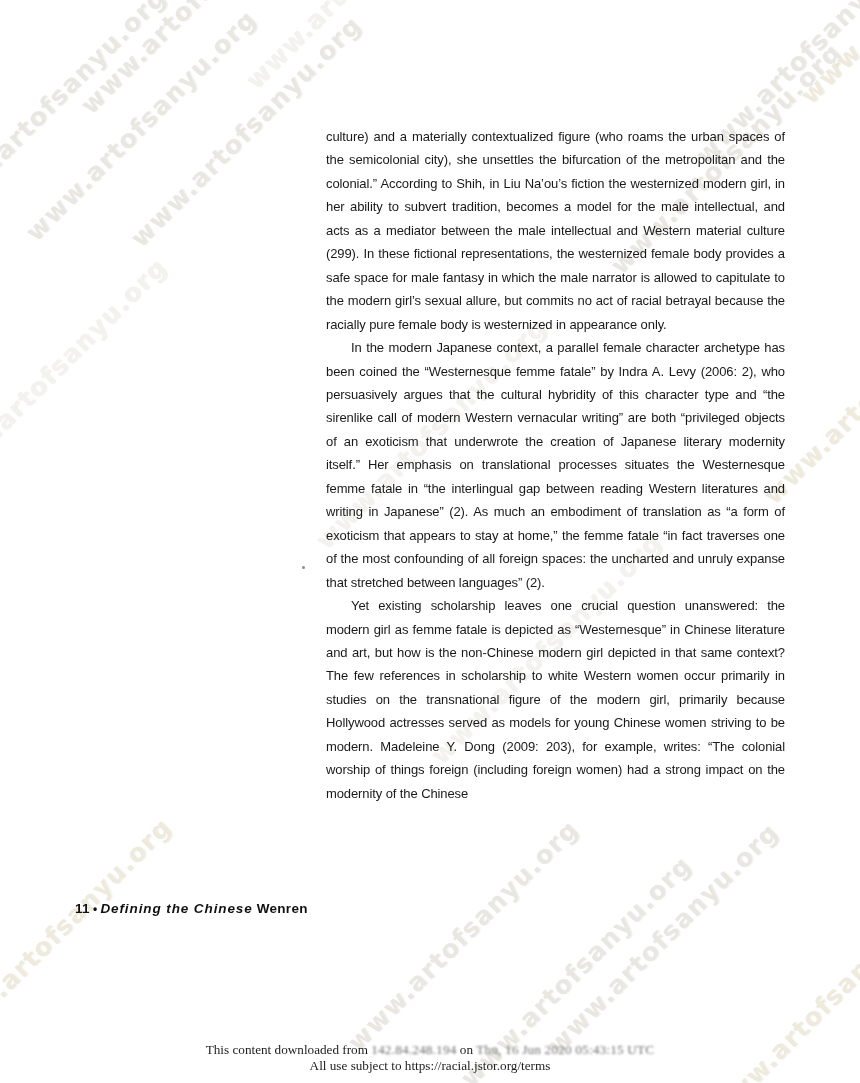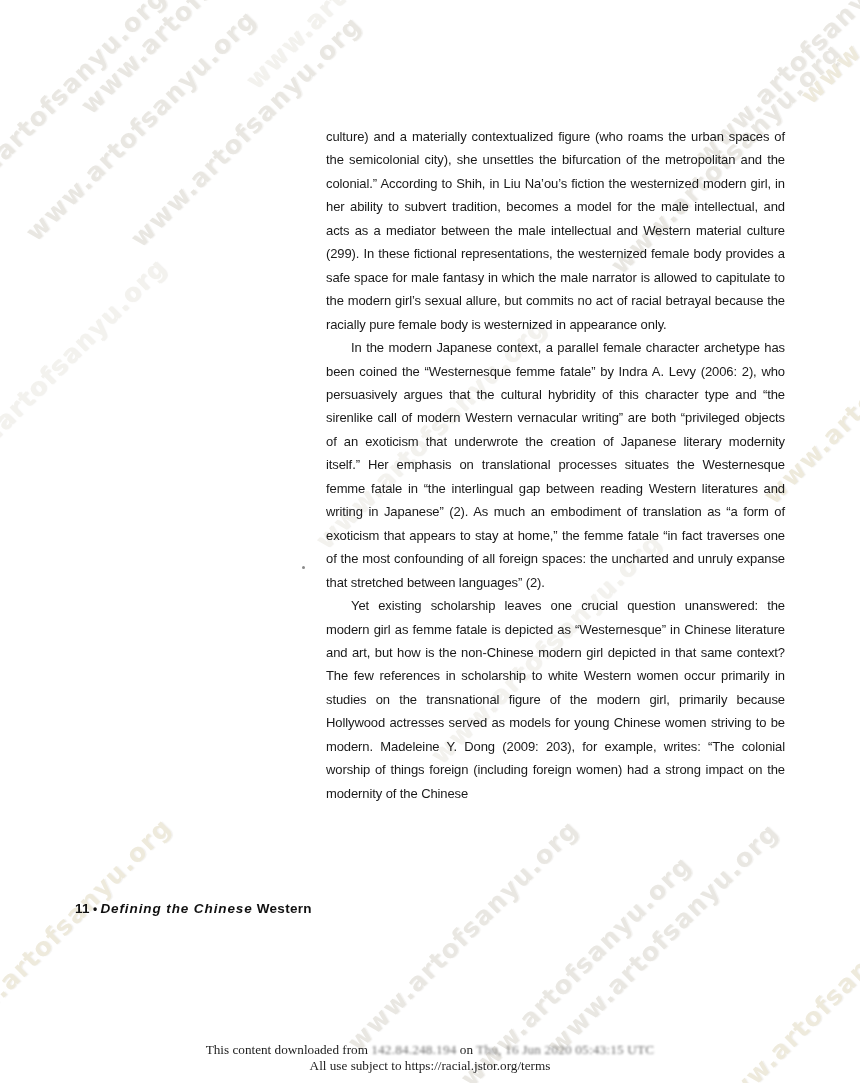--- a/index.html
+++ b/index.html
@@ -109,20 +109,20 @@
   </div>
 
   <div class="speck"></div>
 
   <main class="textblock">
     <p class="para">culture) and a materially contextualized figure (who roams the urban spaces of the semicolonial city), she unsettles the bifurcation of the metropolitan and the colonial.” According to Shih, in Liu Na’ou’s fiction the westernized modern girl, in her ability to subvert tradition, becomes a model for the male intellectual, and acts as a mediator between the male intellectual and Western material culture (299). In these fictional representations, the westernized female body provides a safe space for male fantasy in which the male narrator is allowed to capitulate to the modern girl’s sexual allure, but commits no act of racial betrayal because the racially pure female body is westernized in appearance only.</p>
     <p class="para indent">In the modern Japanese context, a parallel female character archetype has been coined the “Westernesque femme fatale” by Indra A. Levy (2006: 2), who persuasively argues that the cultural hybridity of this character type and “the sirenlike call of modern Western vernacular writing” are both “privileged objects of an exoticism that underwrote the creation of Japanese literary modernity itself.” Her emphasis on translational processes situates the Westernesque femme fatale in “the interlingual gap between reading Western literatures and writing in Japanese” (2). As much an embodiment of translation as “a form of exoticism that appears to stay at home,” the femme fatale “in fact traverses one of the most confounding of all foreign spaces: the uncharted and unruly expanse that stretched between languages” (2).</p>
     <p class="para indent">Yet existing scholarship leaves one crucial question unanswered: the modern girl as femme fatale is depicted as “Westernesque” in Chinese literature and art, but how is the non-Chinese modern girl depicted in that same context? The few references in scholarship to white Western women occur primarily in studies on the transnational figure of the modern girl, primarily because Hollywood actresses served as models for young Chinese women striving to be modern. Madeleine Y. Dong (2009: 203), for example, writes: “The colonial worship of things foreign (including foreign women) had a strong impact on the modernity of the Chinese</p>
   </main>
 
-  <div class="runfoot"><span>11</span><span class="bullet">•</span><span class="ital">Defining the Chinese</span> <span>Western</span></div>
+  <div class="runfoot"><span>11</span><span class="bullet">•</span><span class="ital">Defining the Chinese</span> <span>Wenren</span></div>
 
   <div class="jstor">
     <div class="j1"><span>This content downloaded from</span> <span class="redacted">142.84.248.194</span> <span>on</span> <span class="redacted">Thu, 16 Jun 2020 05:43:15 UTC</span></div>
     <div class="j2">All use subject to https://racial.jstor.org/terms</div>
   </div>
 
 </div>
 
 </body></html>

